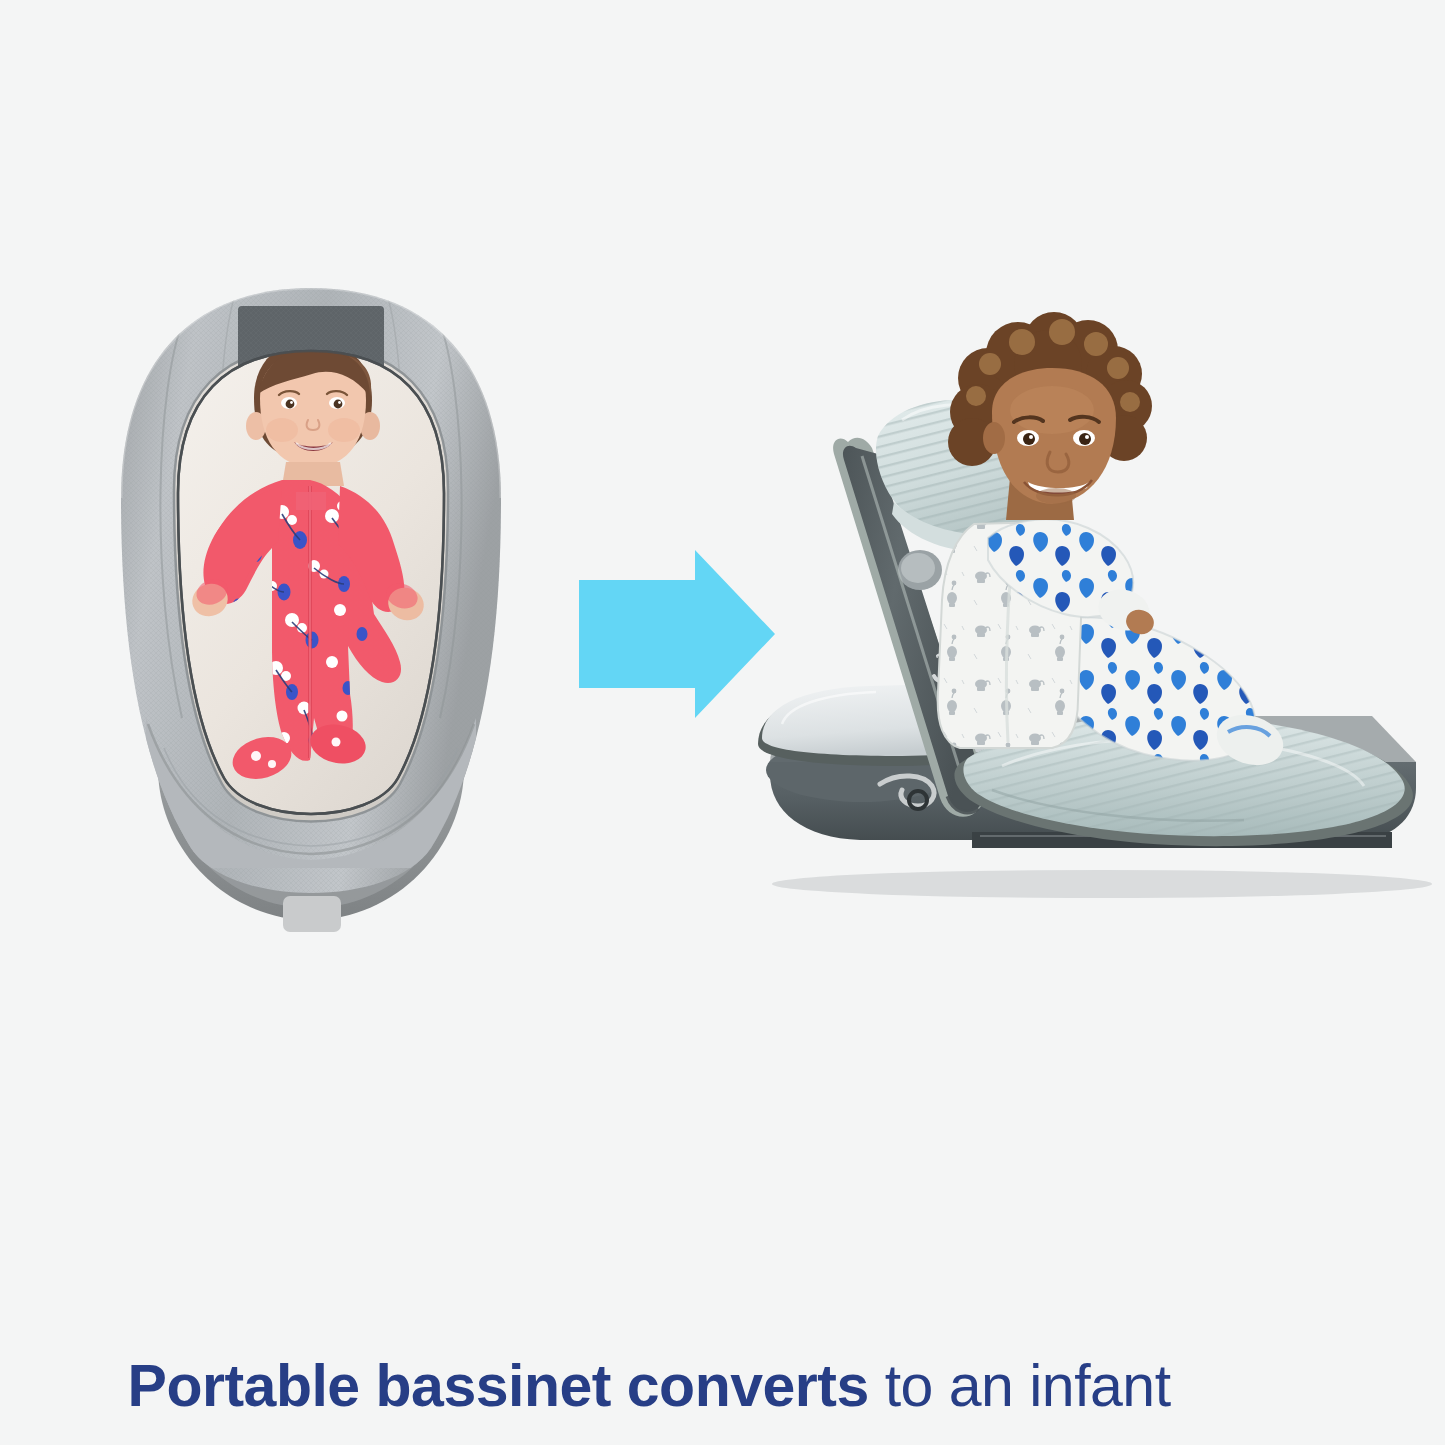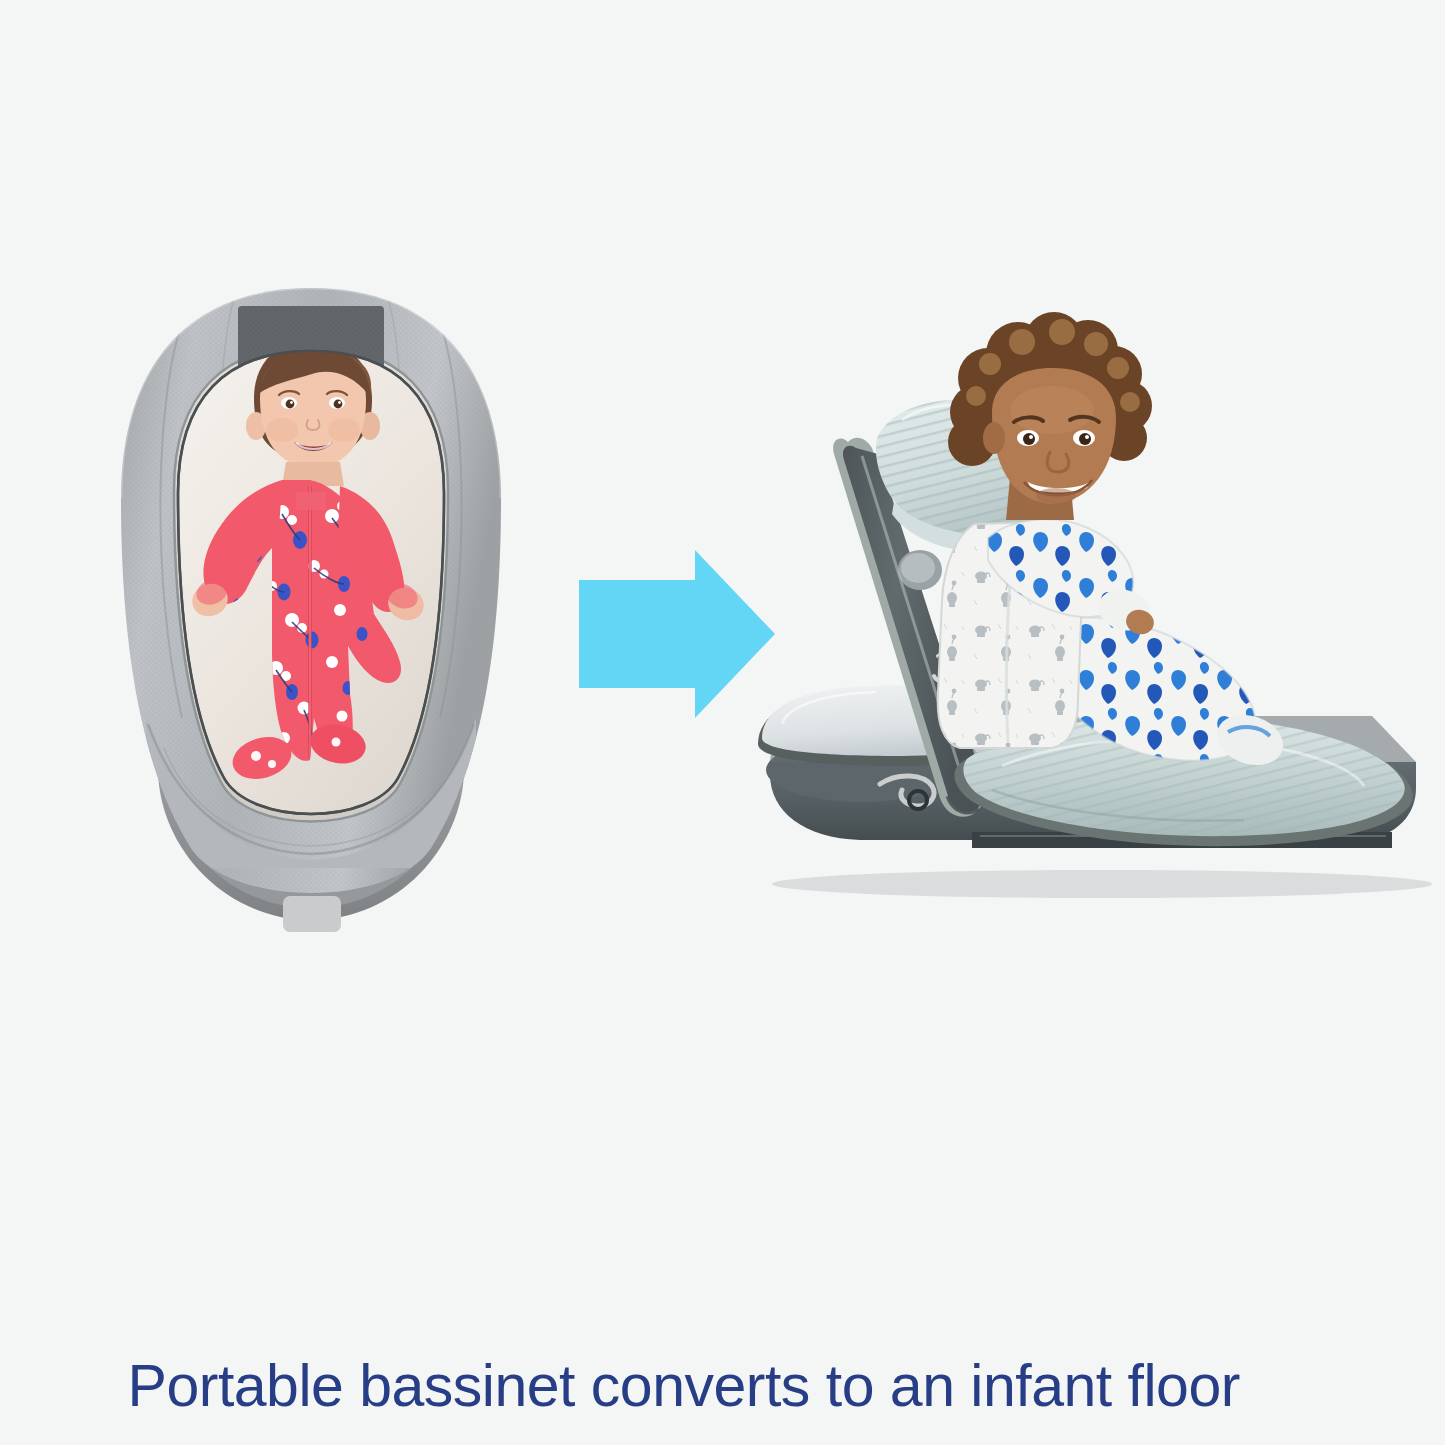--- a/index.html
+++ b/index.html
@@ -31,21 +31,21 @@
     position:absolute;
     left:64px; top:1236px;
     width:1180px;
     color:#273E86;
     font-family:"Liberation Sans", sans-serif;
     font-size:59px;
     line-height:100px;
     letter-spacing:-0.5px;
     white-space:pre-wrap;
   }
-  .caption .lede { font-weight:normal; }
+  .caption .lede { font-weight:bold; }
   .caption .tail { font-weight:normal; }
 
   
   .arrow { position:absolute; left:575px; top:548px; width:204px; height:172px; }
 
   
   .photo { position:absolute; overflow:hidden; }
   .photo svg { display:block; }
   #photo-bassinet { left:86px;  top:248px; width:450px; height:700px; }
   #photo-floorseat { left:752px; top:292px; width:690px; height:610px; }

